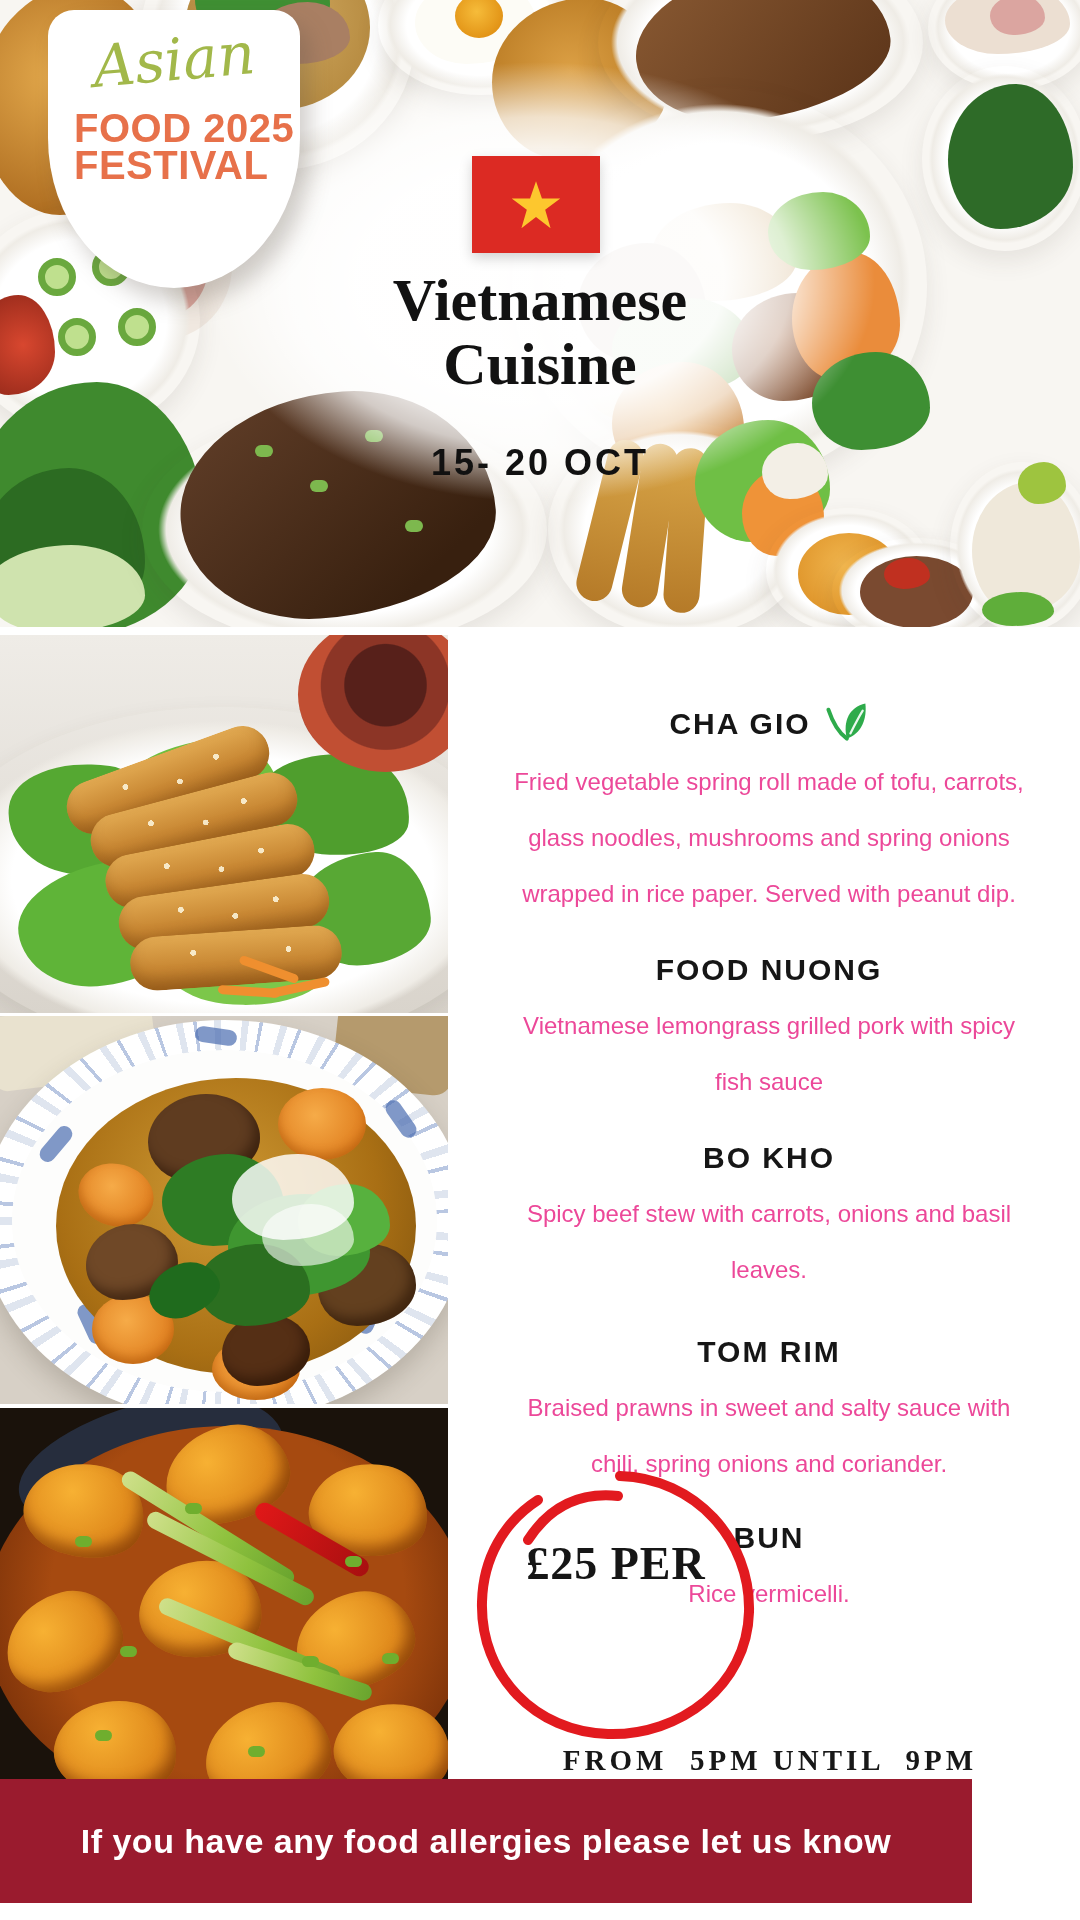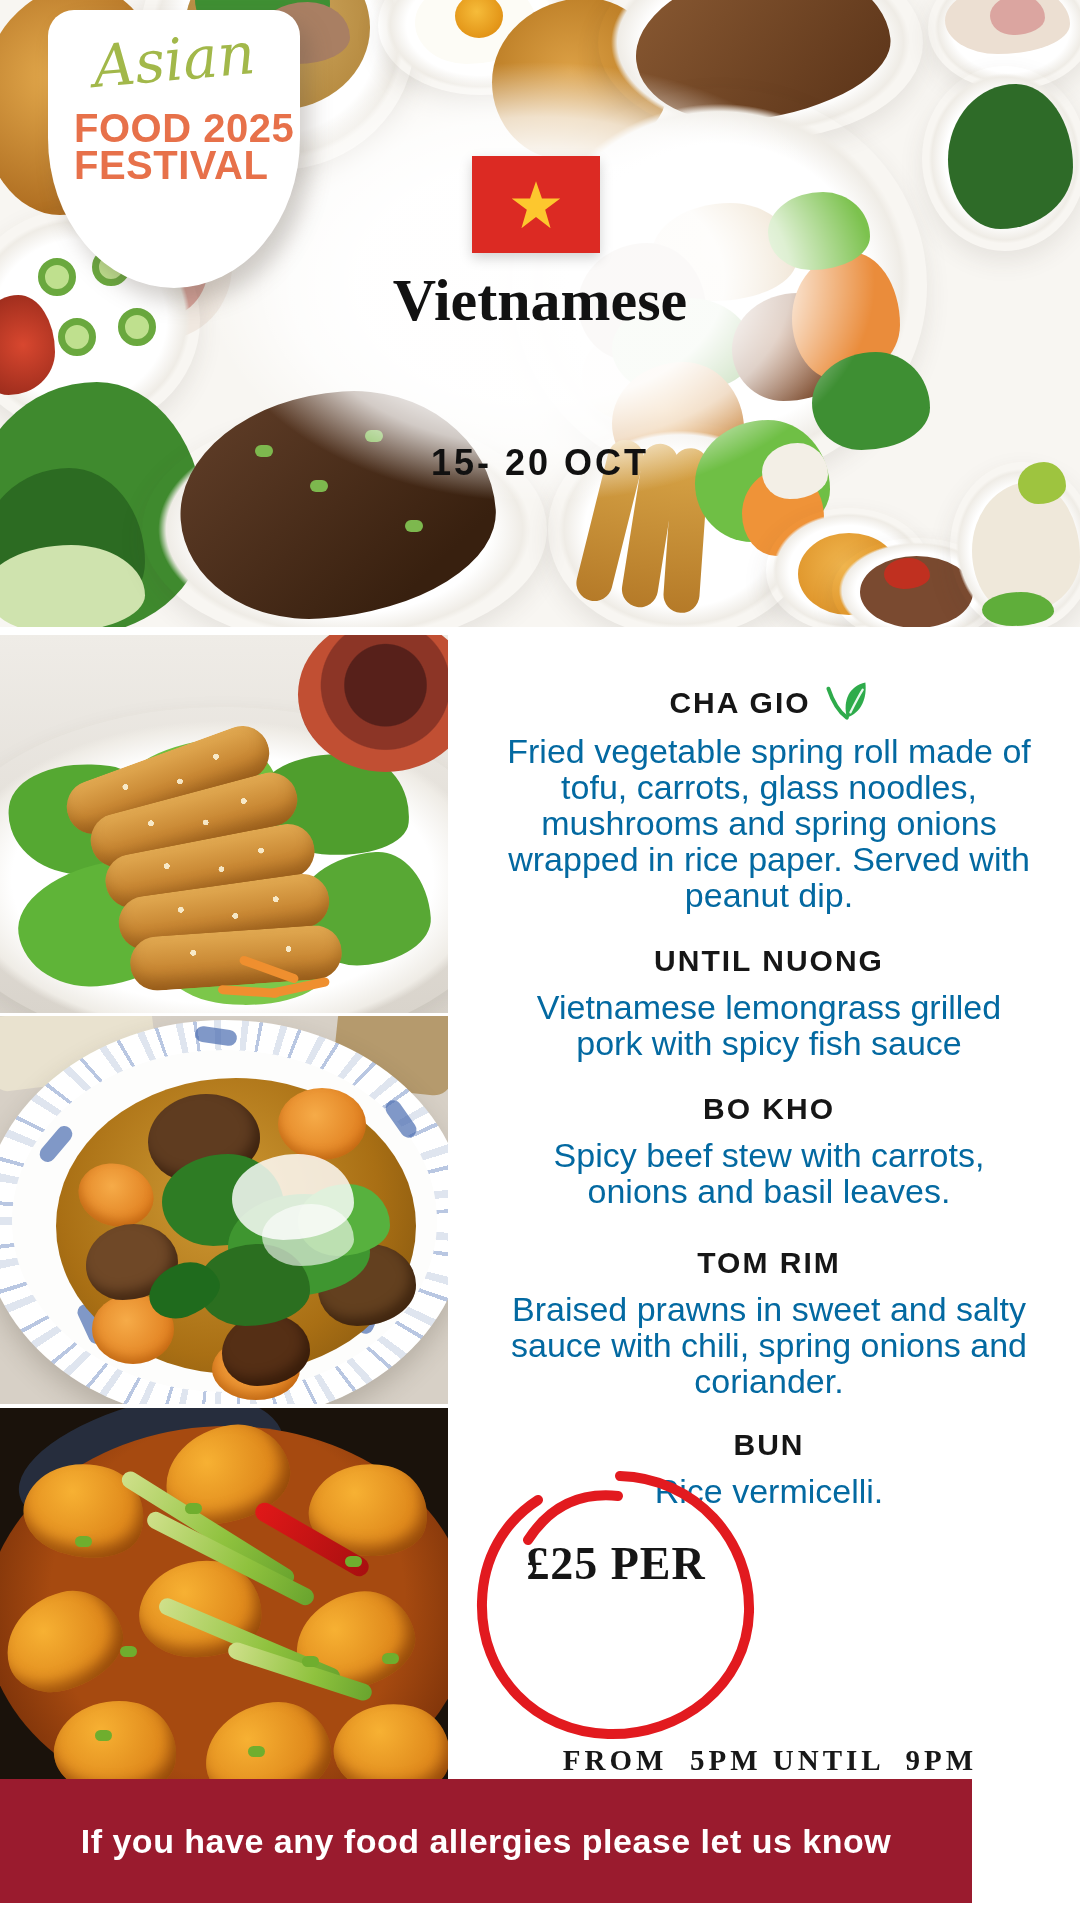--- a/index.html
+++ b/index.html
@@ -183,23 +183,23 @@
   .bit{width:17px;height:11px;border-radius:6px;background:#6fae2e;}
   .p3-b1{left:75px;top:128px;} .p3-b2{left:185px;top:95px;} .p3-b3{left:345px;top:148px;}
   .p3-b4{left:120px;top:238px;} .p3-b5{left:302px;top:248px;} .p3-b6{left:95px;top:322px;}
   .p3-b7{left:248px;top:338px;} .p3-b8{left:382px;top:245px;}
 
   
   .menu{position:absolute;left:448px;top:627px;width:632px;box-sizing:border-box;
     padding:0 40px 0 50px;text-align:center;}
   .menu-item h3{margin:0;font-size:30px;font-weight:bold;letter-spacing:2px;color:#161616;
     line-height:36px;}
-  .menu-item p{margin:10px auto 0;max-width:524px;font-size:34px;line-height:36px;color:#0369a1;}
+  .menu-item p{margin:10px auto 0;max-width:524px;font-size:24px;line-height:56px;color:#ec4899;}
   .menu-item{margin-top:30px;}
-  .menu-item:nth-child(1){margin-top:52px;}
+  .menu-item:nth-child(1){margin-top:73px;}
   .menu-item:nth-child(4){margin-top:36px;}
   .menu-item:nth-child(5){margin-top:28px;}
   .leaf{width:46px;height:44px;margin-left:12px;vertical-align:-10px;}
 
   
   .price-wrap{left:470px;top:1462px;width:292px;height:284px;}
   .price-svg{position:absolute;left:0;top:0;width:292px;height:284px;}
   .price-text{position:absolute;left:0;top:77px;width:100%;text-align:center;
     font-family:"Liberation Serif", serif;font-weight:bold;color:#161616;
     font-size:46px;line-height:49px;letter-spacing:1px;}
@@ -282,20 +282,21 @@
     <div class="abs hero-glow"></div>
 
     <div class="abs flag">
       <svg width="54" height="54" viewBox="0 0 100 100">
         <polygon points="50,6 61,38 95,38 67,59 77,93 50,72 23,93 33,59 5,38 39,38" fill="#fdc72e"></polygon>
       </svg>
     </div>
 
     <div class="abs hero-title">
       <div>Vietnamese</div>
+      <div>Cuisine</div>
     </div>
 
     <div class="abs hero-date">15- 20 OCT</div>
 
     <div class="abs badge">
       <div class="badge-script">Asian</div>
       <div class="badge-lines">
         <div>FOOD 2025</div>
         <div>FESTIVAL</div>
       </div>
@@ -379,21 +380,21 @@
     <section class="menu-item">
       <h3 class="menu-item-name"><span class="name-text">CHA GIO</span><span class="vegan-slot"><svg class="leaf" viewBox="0 0 52 50">
               <path d="M6 11 C 12 29 20 39 27 44" fill="none" stroke="#2eab4b" stroke-width="4.5" stroke-linecap="round"></path>
               <path d="M27 44 C 22 24 30 8 48 4 C 50 21 44 38 27 44 Z" fill="#2eab4b"></path>
               <path d="M31 38 C 36 28 40 20 45 12" stroke="#eaf8ee" stroke-width="2.5" fill="none" stroke-linecap="round"></path>
             </svg></span></h3>
       <p class="menu-item-desc">Fried vegetable spring roll made of tofu, carrots, glass noodles, mushrooms and spring onions wrapped in rice paper. Served with peanut dip.</p>
     </section>
 
     <section class="menu-item">
-      <h3 class="menu-item-name"><span class="name-text">UNTIL NUONG</span><span class="vegan-slot"></span></h3>
+      <h3 class="menu-item-name"><span class="name-text">FOOD NUONG</span><span class="vegan-slot"></span></h3>
       <p class="menu-item-desc">Vietnamese lemongrass grilled pork with spicy fish sauce</p>
     </section>
 
     <section class="menu-item">
       <h3 class="menu-item-name"><span class="name-text">BO KHO</span><span class="vegan-slot"></span></h3>
       <p class="menu-item-desc">Spicy beef stew with carrots, onions and basil leaves.</p>
     </section>
 
     <section class="menu-item">
       <h3 class="menu-item-name"><span class="name-text">TOM RIM</span><span class="vegan-slot"></span></h3>

